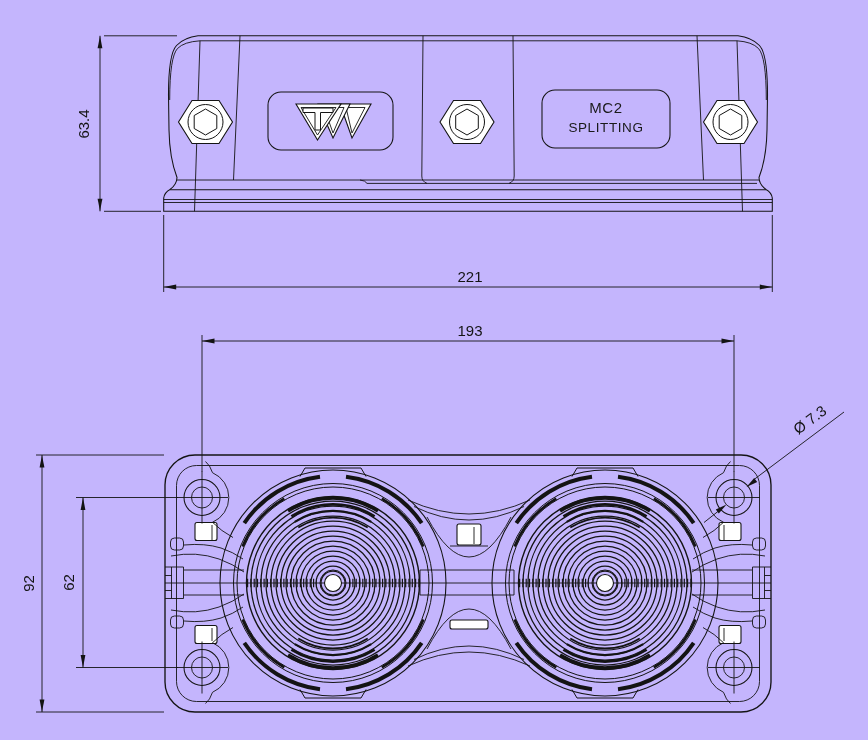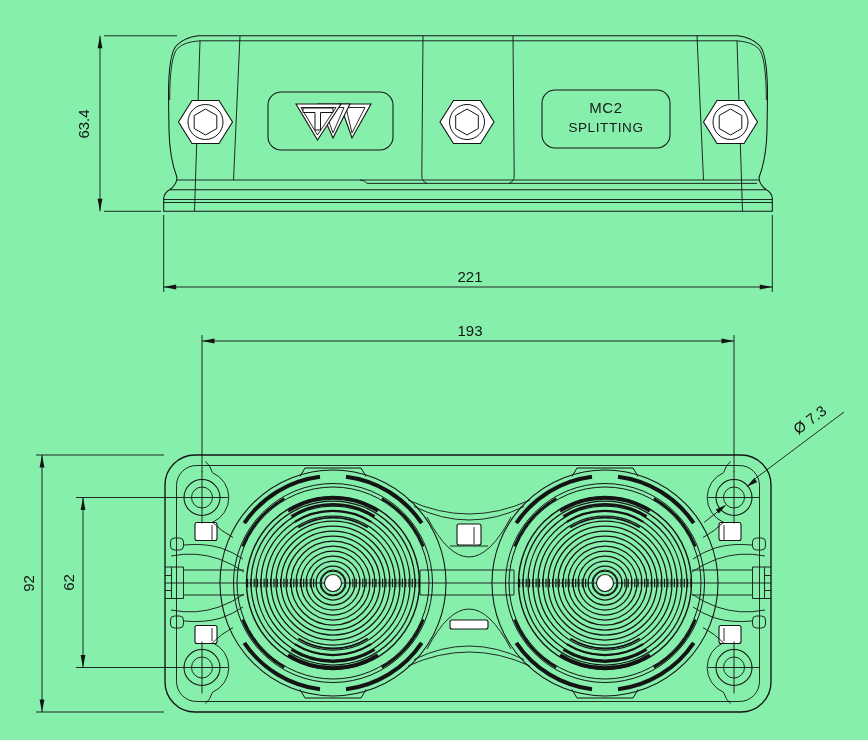--- a/index.html
+++ b/index.html
@@ -1,16 +1,16 @@
 <!DOCTYPE html>
 <html><head>
 <meta charset="utf-8">
 <style>
   html,body{margin:0;padding:0;background:#ffffff;}
-  .stage{width:868px;height:740px;position:relative;background:#86efac;overflow:hidden;}
+  .stage{width:868px;height:740px;position:relative;background:#c4b5fd;overflow:hidden;}
   svg{display:block;}
   .thin{stroke:#141414;stroke-width:0.9;fill:none;}
   .ln{stroke:#141414;stroke-width:1.05;fill:none;}
   .bold{stroke:#141414;stroke-width:1.35;fill:none;}
   .arr{fill:#141414;stroke:none;}
   .dim{font-family:"Liberation Sans",sans-serif;font-size:15px;fill:#141414;}
   .lbl{font-family:"Liberation Sans",sans-serif;fill:#1a1a1a;letter-spacing:0.6px;}
   .lbl-big{font-size:15px;}
   .lbl-small{font-size:13.5px;}
   .wfill{fill:#ffffff;stroke:#141414;stroke-width:1.1;}

